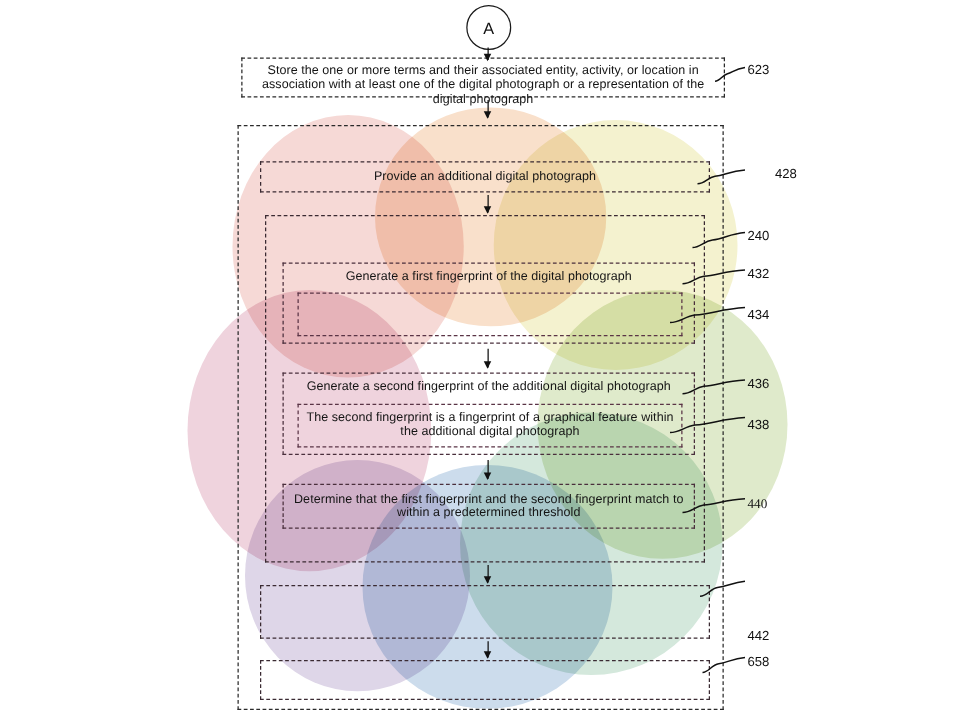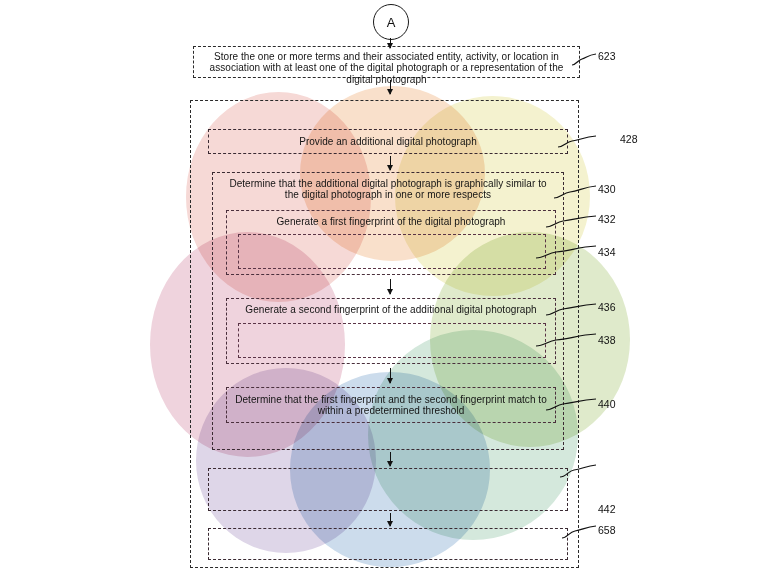--- a/index.html
+++ b/index.html
@@ -99,22 +99,21 @@
   <div class="dbox lvl2" style="left:208px;top:129px;width:360px;height:25px;"></div>
   <div class="btext" style="left:214px;top:136px;width:348px;">Provide an additional digital photograph</div>
   <div class="refnum" style="left:598px;top:133px;margin-left:22px;">428</div>
   <svg class="leader" style="left:556px;top:131px;width:46px;height:22px;" viewBox="0 0 46 22">
     <path d="M2,16 C8,16 10,11 16,10 C24,9 28,6 40,5" stroke="#111" stroke-width="1.2" fill="none"></path>
   </svg>
 
   <div class="arrow" style="left:390px;top:156px;height:14px;"></div>
 
   <div class="dbox lvl2" style="left:212px;top:172px;width:352px;height:278px;"></div>
-  <div class="btext" style="left:222px;top:178px;width:332px;">Determine that the additional digital photograph is graphically similar to the digital photograph in one or more respects</div>
-  <div class="refnum" style="left:598px;top:183px;">430</div>
+  <div class="refnum" style="left:598px;top:183px;">240</div>
   <svg class="leader" style="left:552px;top:181px;width:50px;height:22px;" viewBox="0 0 50 22">
     <path d="M2,17 C8,17 11,12 18,11 C27,10 32,6 44,5" stroke="#111" stroke-width="1.2" fill="none"></path>
   </svg>
 
   <div class="dbox lvl3" style="left:226px;top:210px;width:330px;height:65px;"></div>
   <div class="btext" style="left:232px;top:216px;width:318px;">Generate a first fingerprint of the digital photograph</div>
   <div class="refnum" style="left:598px;top:213px;">432</div>
   <svg class="leader" style="left:544px;top:211px;width:58px;height:22px;" viewBox="0 0 58 22">
     <path d="M2,16 C9,16 12,11 19,10 C30,9 36,6 52,5" stroke="#111" stroke-width="1.2" fill="none"></path>
   </svg>
@@ -128,30 +127,31 @@
   <div class="arrow" style="left:390px;top:279px;height:15px;"></div>
 
   <div class="dbox lvl3" style="left:226px;top:298px;width:330px;height:66px;"></div>
   <div class="btext" style="left:232px;top:304px;width:318px;">Generate a second fingerprint of the additional digital photograph</div>
   <div class="refnum" style="left:598px;top:301px;">436</div>
   <svg class="leader" style="left:544px;top:299px;width:58px;height:22px;" viewBox="0 0 58 22">
     <path d="M2,16 C9,16 12,11 19,10 C30,9 36,6 52,5" stroke="#111" stroke-width="1.2" fill="none"></path>
   </svg>
 
   <div class="dbox lvl4" style="left:238px;top:323px;width:308px;height:35px;"></div>
+  <div class="btext" style="left:243px;top:329px;width:298px;">The second fingerprint is a fingerprint of a graphical feature within the additional digital photograph</div>
   <div class="refnum" style="left:598px;top:334px;">438</div>
   <svg class="leader" style="left:534px;top:328px;width:68px;height:24px;" viewBox="0 0 68 24">
     <path d="M2,18 C10,18 14,13 22,12 C36,11 44,7 62,6" stroke="#111" stroke-width="1.2" fill="none"></path>
   </svg>
 
   <div class="arrow" style="left:390px;top:368px;height:15px;"></div>
 
   <div class="dbox lvl3" style="left:226px;top:387px;width:330px;height:36px;"></div>
   <div class="btext" style="left:232px;top:394px;width:318px;">Determine that the first fingerprint and the second fingerprint match to within a predetermined threshold</div>
-  <div class="refnum" style="left:598px;top:398px;">440</div>
+  <div class="refnum" style="left:598px;top:398px;font-family:Liberation Serif, serif;">440</div>
   <svg class="leader" style="left:544px;top:393px;width:58px;height:24px;" viewBox="0 0 58 24">
     <path d="M2,17 C9,17 12,12 19,11 C30,10 36,7 52,6" stroke="#111" stroke-width="1.2" fill="none"></path>
   </svg>
 
   <div class="arrow" style="left:390px;top:452px;height:14px;"></div>
 
   <div class="dbox lvl2" style="left:208px;top:468px;width:360px;height:43px;"></div>
   <div class="refnum" style="left:598px;top:463px;margin-top:40px;">442</div>
   <svg class="leader" style="left:558px;top:461px;width:44px;height:22px;" viewBox="0 0 44 22">
     <path d="M2,16 C8,16 10,10 16,9 C24,8 28,5 38,4" stroke="#111" stroke-width="1.2" fill="none"></path>

